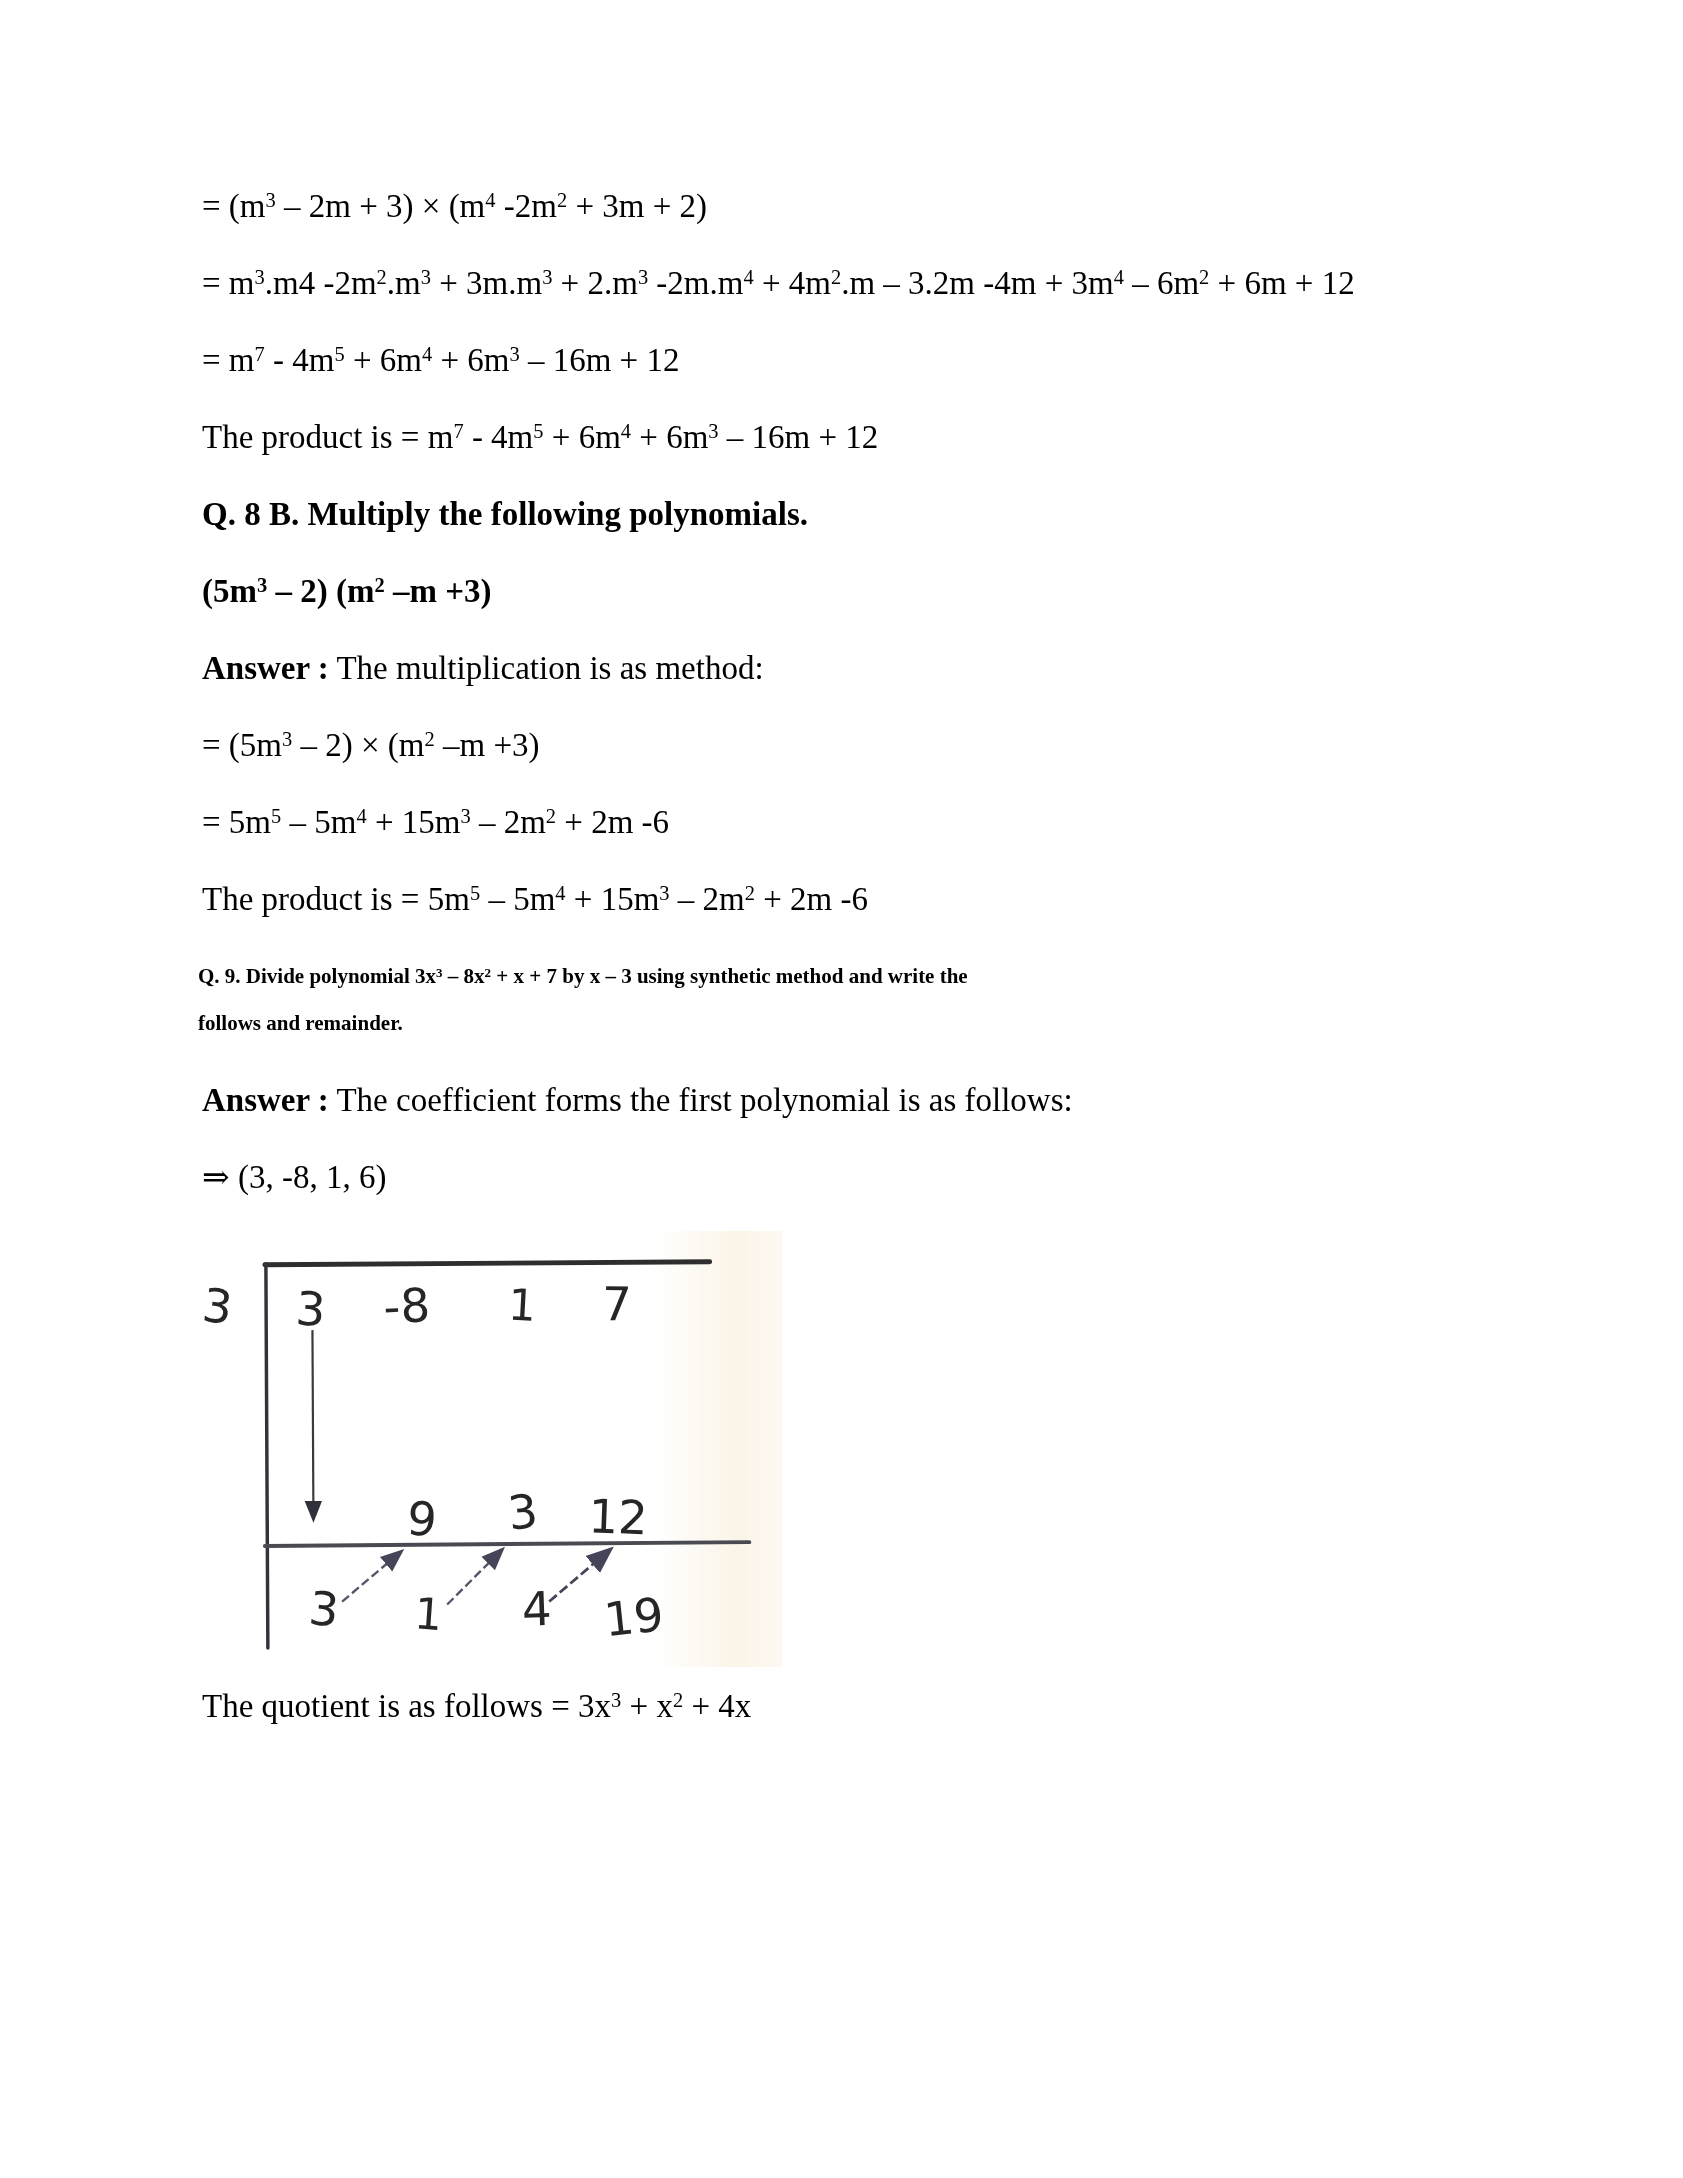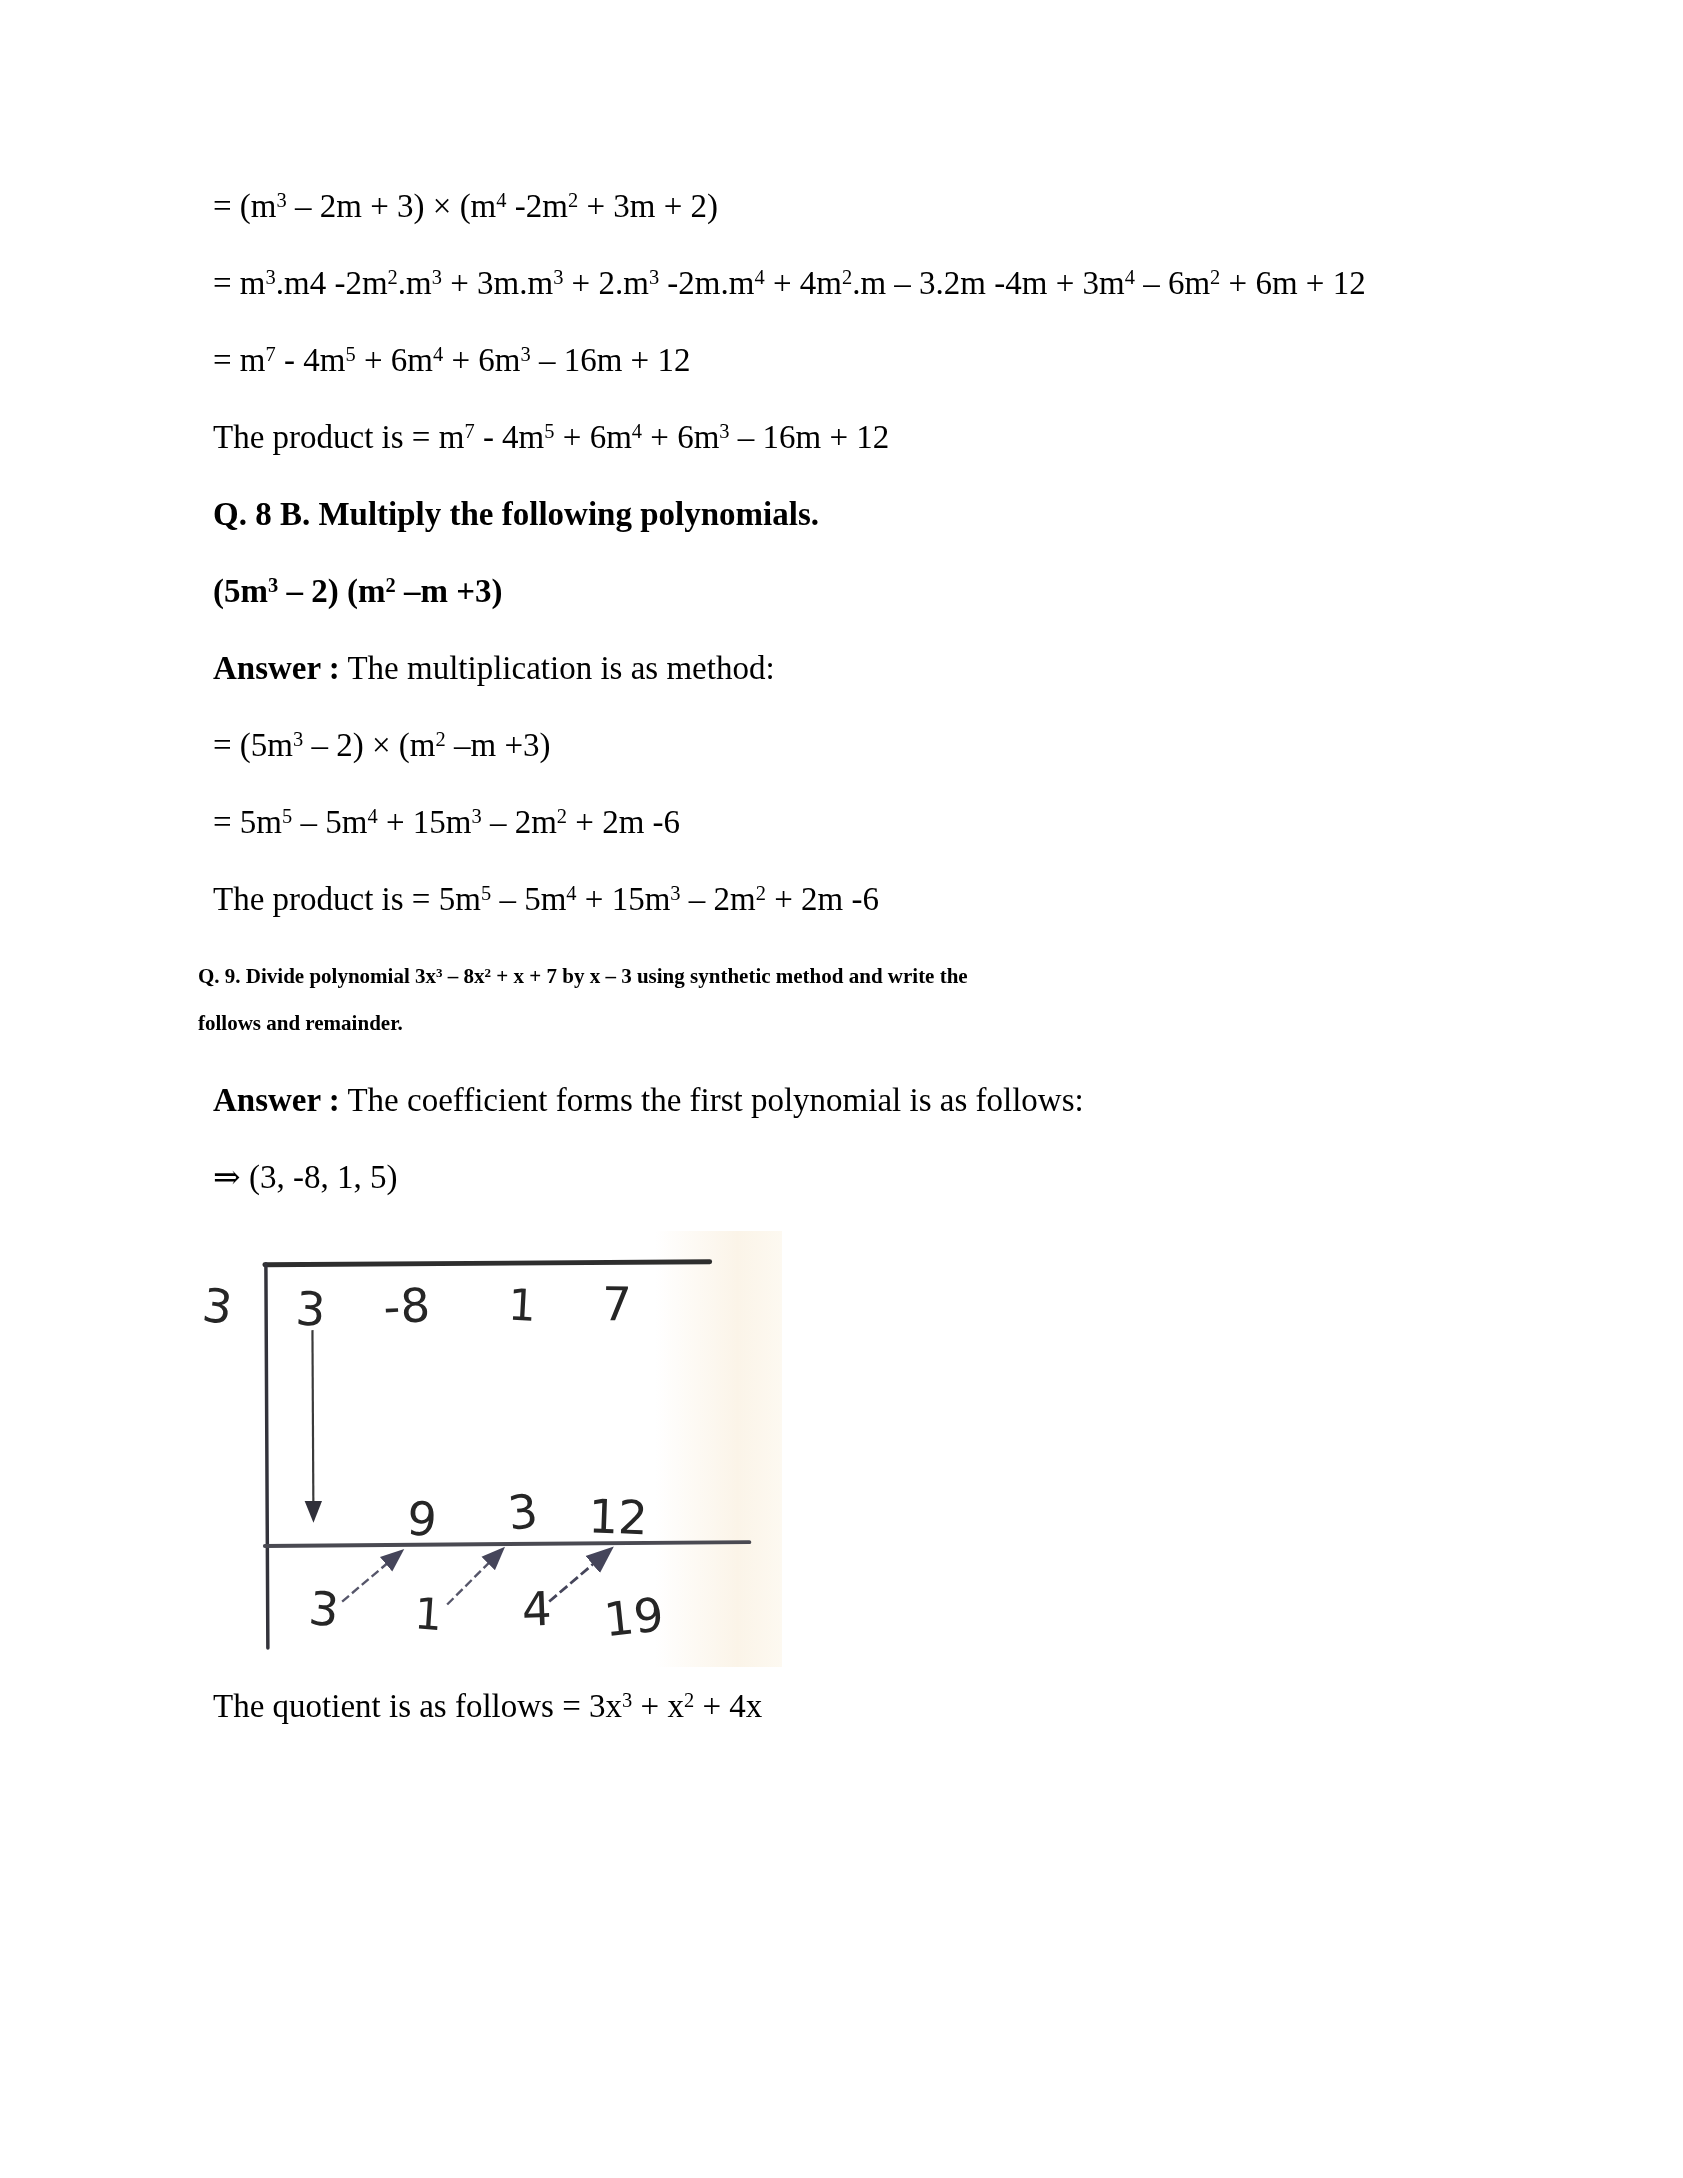--- a/index.html
+++ b/index.html
@@ -2,21 +2,21 @@
 <html><head>
 <meta charset="utf-8">
 <style>
   html,body{margin:0;padding:0;background:#ffffff;}
   .page{
     width:1683px;height:2178px;background:#ffffff;position:relative;
     box-sizing:border-box;padding:183px 109px 0 198px;
     font-family:"Liberation Serif","DejaVu Serif",serif;color:#000;
   }
   .content{width:1238px;}
-  p.line{font-size:33px;line-height:47px;margin:0 0 30px 15px;}
+  p.line{font-size:33px;line-height:47px;margin:0 0 30px 4px;}
   .math{white-space:nowrap;}
   .bold{font-weight:bold;}
   sup{font-size:0.62em;line-height:0;vertical-align:0.5em;letter-spacing:0;}
   .q9-heading{font-weight:bold;font-size:21px;line-height:47px;margin:0 0 30px 0;}
   
   .figure-wrap{
     width:634px;height:436px;margin:2px 0 16px -50px;position:relative;
     background:linear-gradient(to right,#ffffff 0%,#ffffff 80%,#fbf4e8 93%,#fdf9f1 100%);
   }
   .hw{
@@ -42,21 +42,21 @@
     <p class="line math">= (5m<sup>3</sup> – 2) × (m<sup>2</sup> –m +3)</p>
     <p class="line math">= 5m<sup>5</sup> – 5m<sup>4</sup> + 15m<sup>3</sup> – 2m<sup>2</sup> + 2m -6</p>
     <p class="line math">The product is = 5m<sup>5</sup> – 5m<sup>4</sup> + 15m<sup>3</sup> – 2m<sup>2</sup> + 2m -6</p>
 
     <div class="q9-heading">
       <div>Q. 9. Divide polynomial 3x<sup>3</sup> – 8x<sup>2</sup> + x + 7 by x – 3 using synthetic method and write the</div>
       <div>follows and remainder.</div>
     </div>
 
     <p class="line"><span class="bold">Answer :</span><span> </span><span>The coefficient forms the first polynomial is as follows:</span></p>
-    <p class="line math">⇒ (3, -8, 1, 5)</p>
+    <p class="line math">⇒ (3, -8, 1, 6)</p>
 
     <div class="figure-wrap">
       <svg width="634" height="436" viewBox="0 0 640 440">
         <defs>
           <marker id="ah-dark" markerWidth="12" markerHeight="12" refX="8" refY="5" orient="auto">
             <path d="M0,1 L10,5 L0,9 z" fill="#30303a"></path>
           </marker>
           <marker id="ah-blue" markerWidth="12" markerHeight="12" refX="8" refY="5" orient="auto">
             <path d="M0,1 L10,5 L0,9 z" fill="#45455a"></path>
           </marker>

